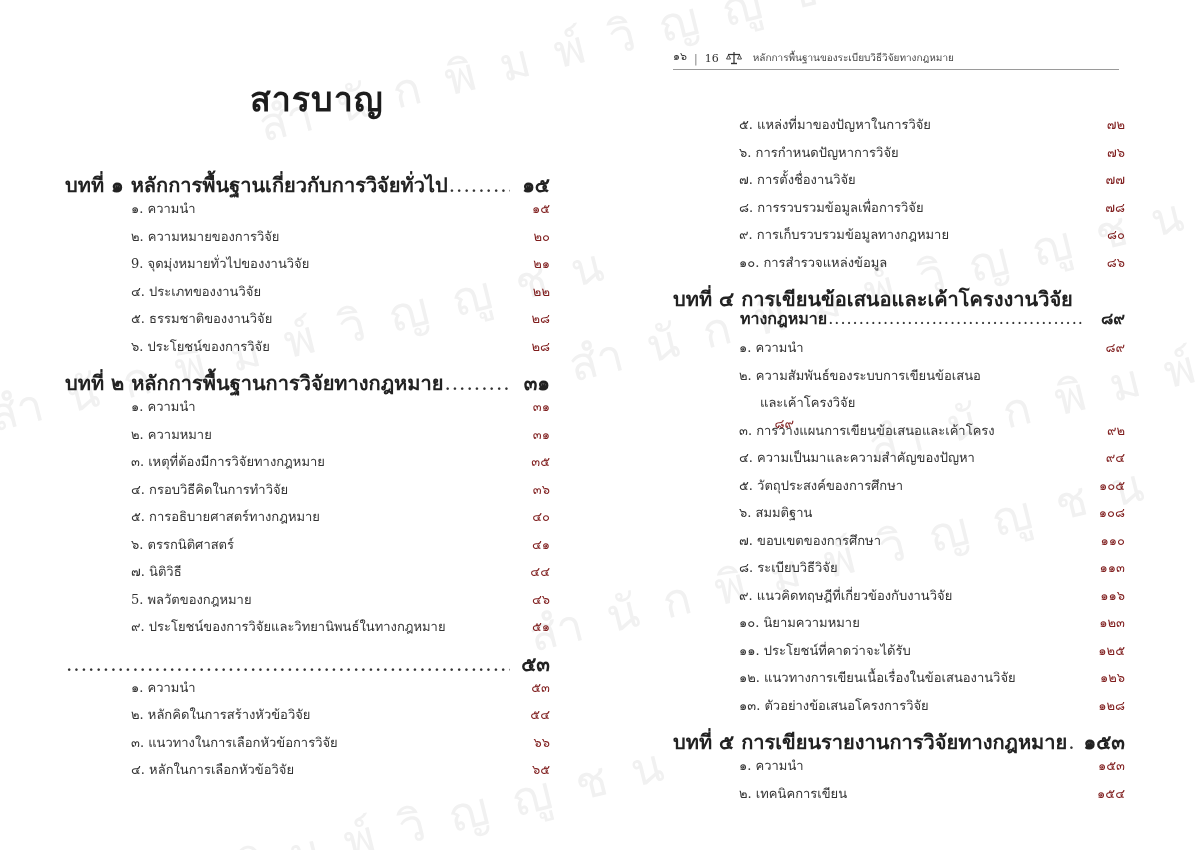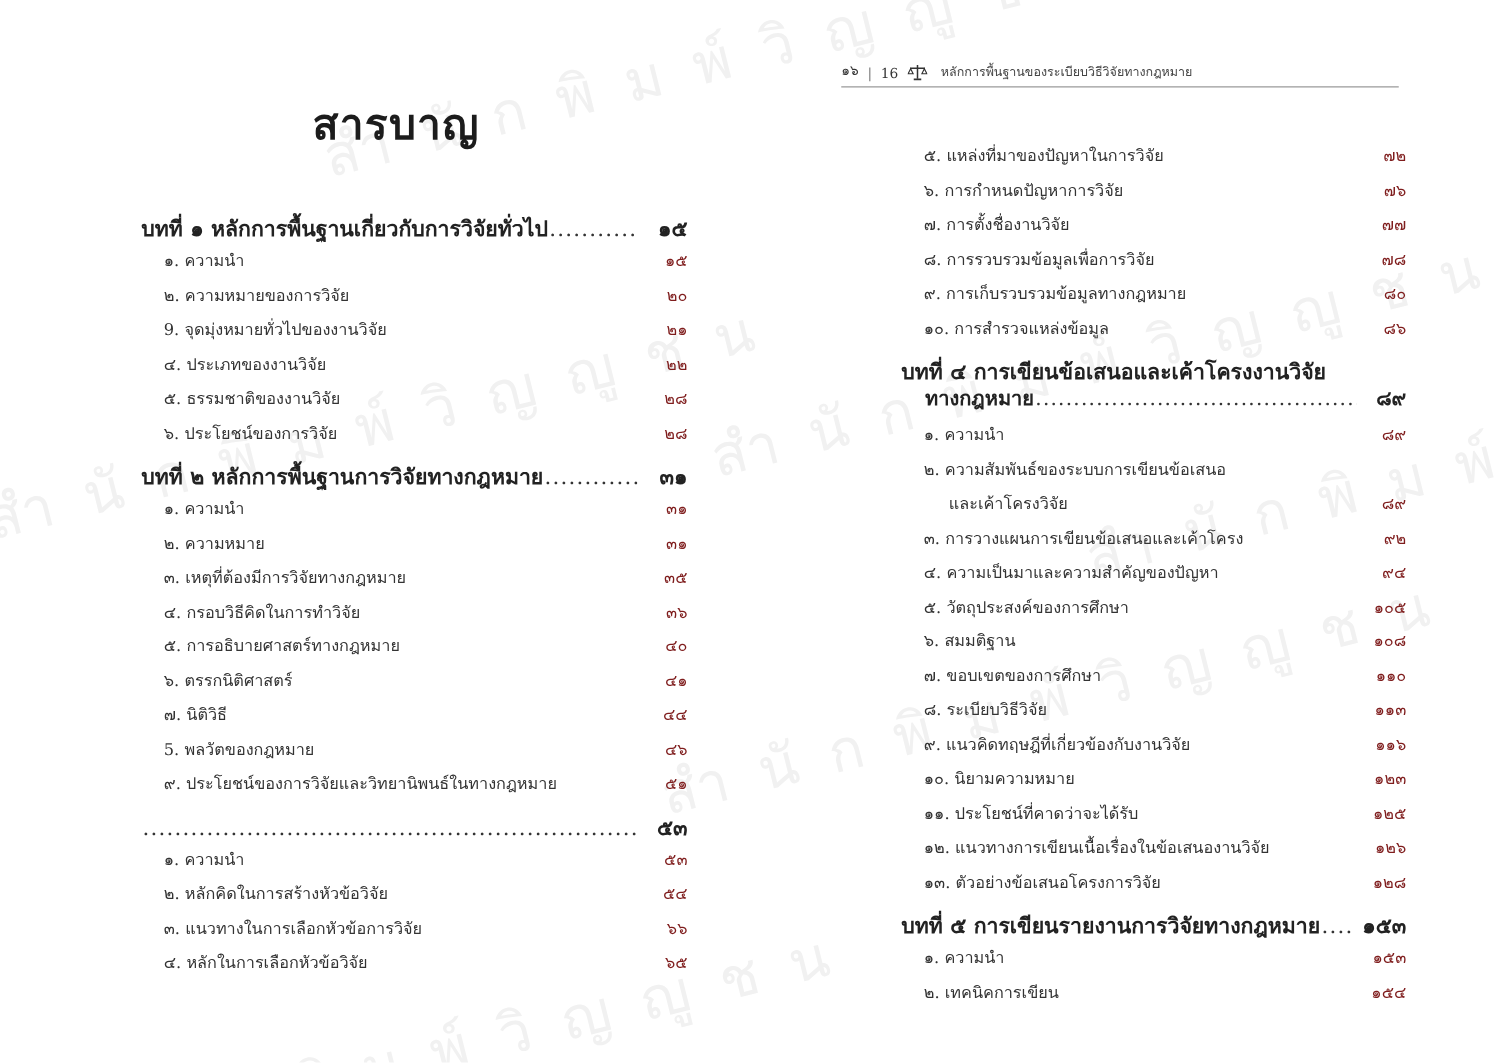--- a/index.html
+++ b/index.html
@@ -29,24 +29,24 @@
     }
     .running-header .sep { color: #777; }
     .running-header .scale-icon { width: 16px; height: 14px; display: inline-block; }
     .running-header .header-title { font-size: 10px; color: #444; margin-left: 4px; }
 
     .toc-list { position: absolute; list-style: none; }
     .page-left .toc-list { left: 65px; top: 165px; width: 485px; }
     .page-right .toc-list { left: 73px; top: 114px; width: 452px; }
 
     .row { display: flex; align-items: baseline; height: 27.5px; }
-    .row.chapter { font-weight: bold; font-size: 17px; height: 33px; padding-top: 4px; margin-left: 48px; }
+    .row.chapter { font-weight: bold; font-size: 20px; height: 33px; padding-top: 4px; }
     .row.chapter.wrap { height: 27px; }
     .row.section { font-size: 13px; color: #333; padding-left: 66px; }
-    .row.section.cont { padding-left: 86px; }
+    .row.section.cont { padding-left: 86px; flex-direction: column; }
     .row.chapter-cont { font-weight: bold; font-size: 16px; padding-left: 67px; height: 31px; }
 
     .row .label { white-space: nowrap; }
     .row .leader {
       flex: 1; overflow: hidden; white-space: nowrap; margin: 0 6px 0 1px;
       color: #333; font-weight: normal; letter-spacing: 1px;
     }
     .row .leader.dots::after { content: "......................................................................................................................"; }
     .row .page-num { min-width: 34px; text-align: right; white-space: nowrap; }
     .row.section .page-num { color: #7f1d1d; }

